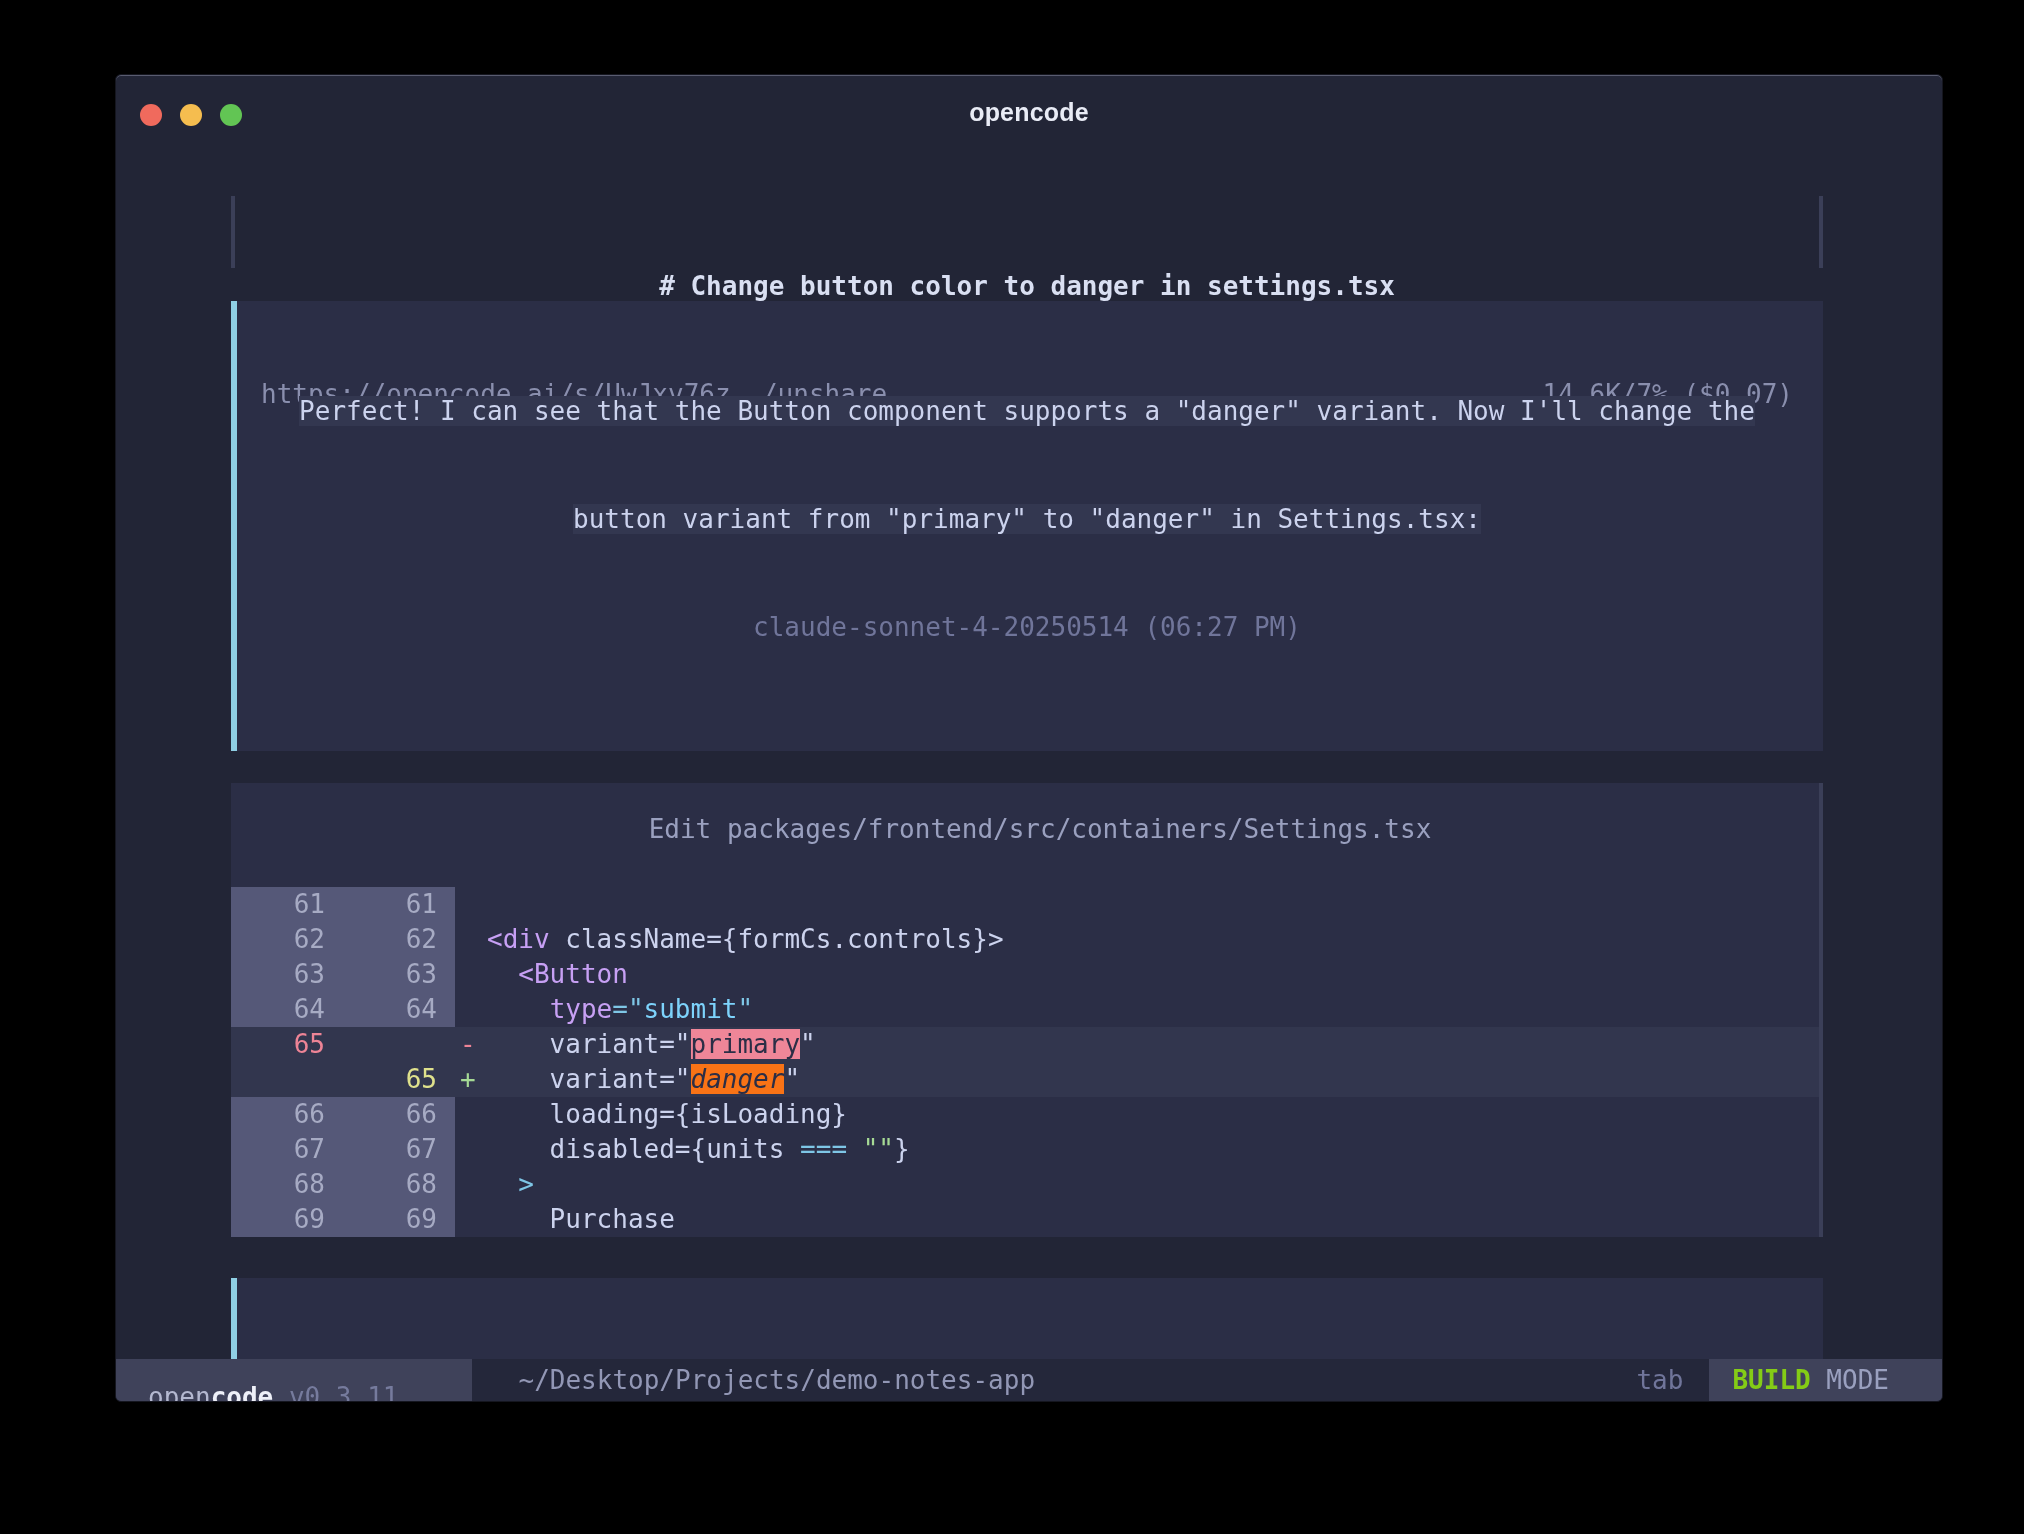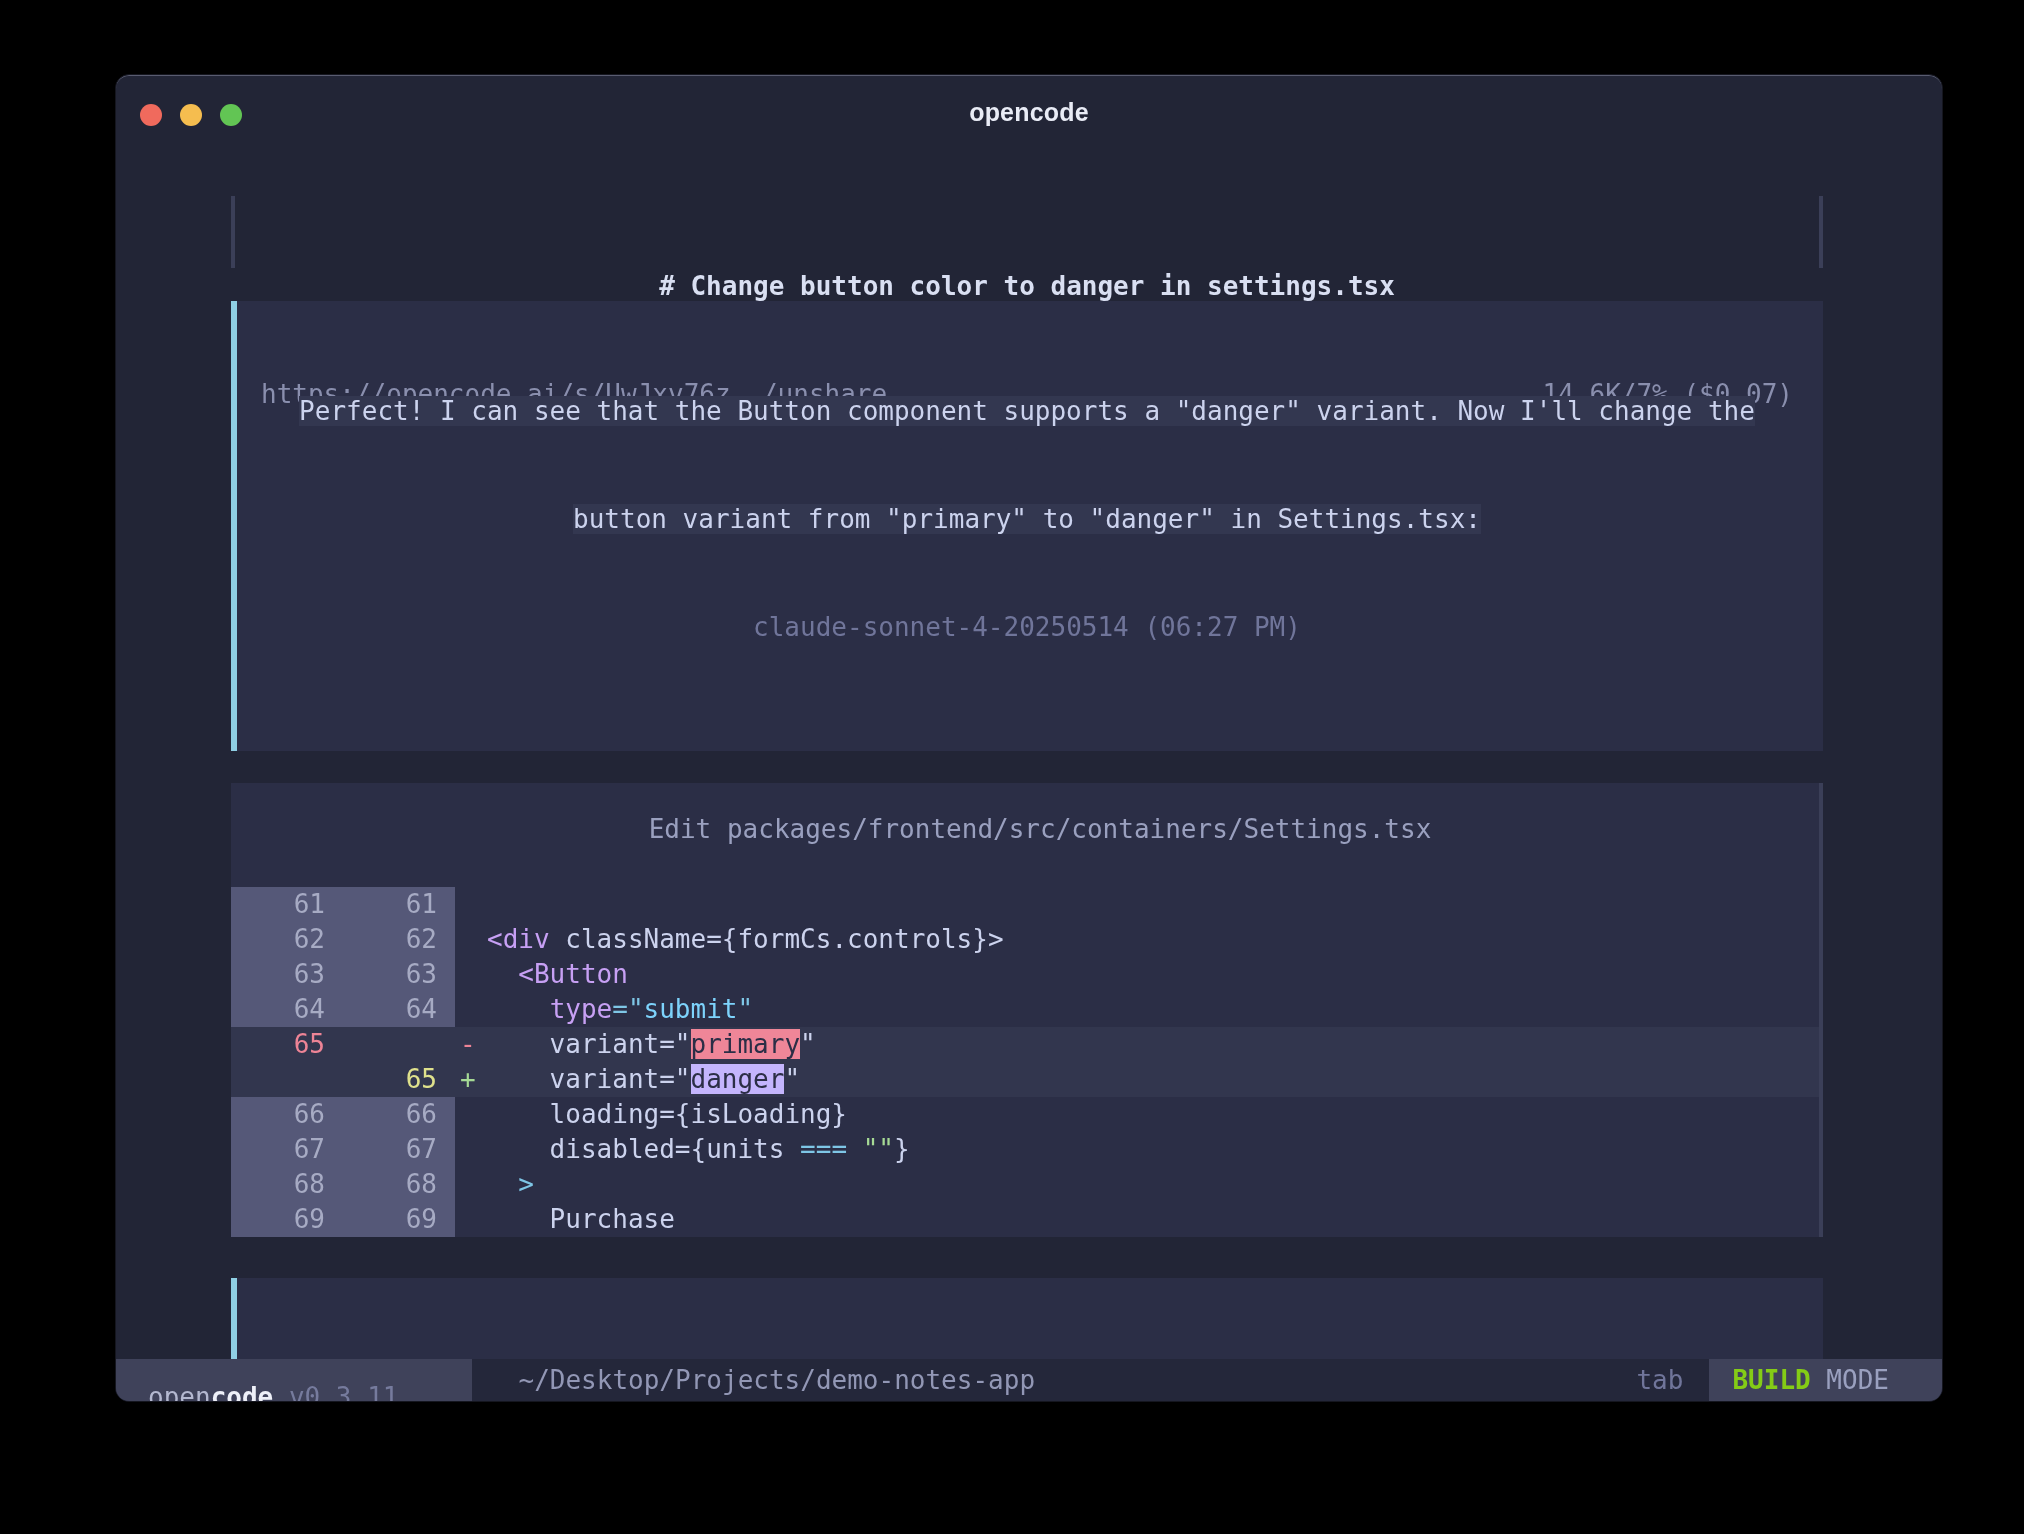--- a/index.html
+++ b/index.html
@@ -3,21 +3,21 @@
 <meta charset="utf-8">
 <style>
   * { margin:0; padding:0; box-sizing:border-box; }
   html,body { background:#000; }
   .stage {
     position:relative; width:2024px; height:1534px; background:#000;
     font-family:"DejaVu Sans Mono","Liberation Mono",monospace; overflow:hidden;
   }
   .window {
     position:absolute; left:115px; top:74px; width:1828px; height:1328px;
-    background:#222536; border-radius:14px; overflow:hidden;
+    background:#222536; border-radius:6px; overflow:hidden;
     border:1px solid #15161f; box-shadow: inset 0 1px 0 #595c70;
   }
   
   .titlebar { position:absolute; left:0; top:0; width:100%; height:121px; }
   .light { position:absolute; top:29px; width:22px; height:22px; border-radius:50%; }
   .light.red   { left:24px;  background:#f06a5d; }
   .light.yel   { left:64px;  background:#f5bd4f; }
   .light.grn   { left:104px; background:#62c554; }
   .win-title {
     position:absolute; left:0; top:23px; width:100%; text-align:center;
@@ -62,21 +62,21 @@
   .drow.row-del .o { color:#ee8496; }
   .drow.row-del .m { color:#ee8496; }
   .drow.row-add .n { color:#dfe18c; }
   .drow.row-add .m { color:#a6da95; }
   .tok-plain  { color:#ccd3ee; }
   .tok-purple { color:#c7a0f4; }
   .tok-blue   { color:#7ec6e6; }
   .tok-yellow { color:#7dd3fc; }
   .tok-green  { color:#a6da95; }
   .tok-del-hl { background:#ef8698; color:#2b2e46; }
-  .tok-add-hl { background:#c4b5fd; color:#2b2e46; }
+  .tok-add-hl { background:#f97316; color:#2b2e46;font-style:italic; }
   
   .statusbar {
     position:absolute; left:0; bottom:0; width:100%; height:42px;
     background:#24273a; display:flex; align-items:stretch;
     font-size:26px; line-height:42px; white-space:pre;
   }
   .seg { background:#3f425a; }
   .seg-app { padding:17px 74px 0 32px; }
   .app-open { color:#b4b8d0; }
   .app-code { color:#eef0f8; font-weight:bold; }

